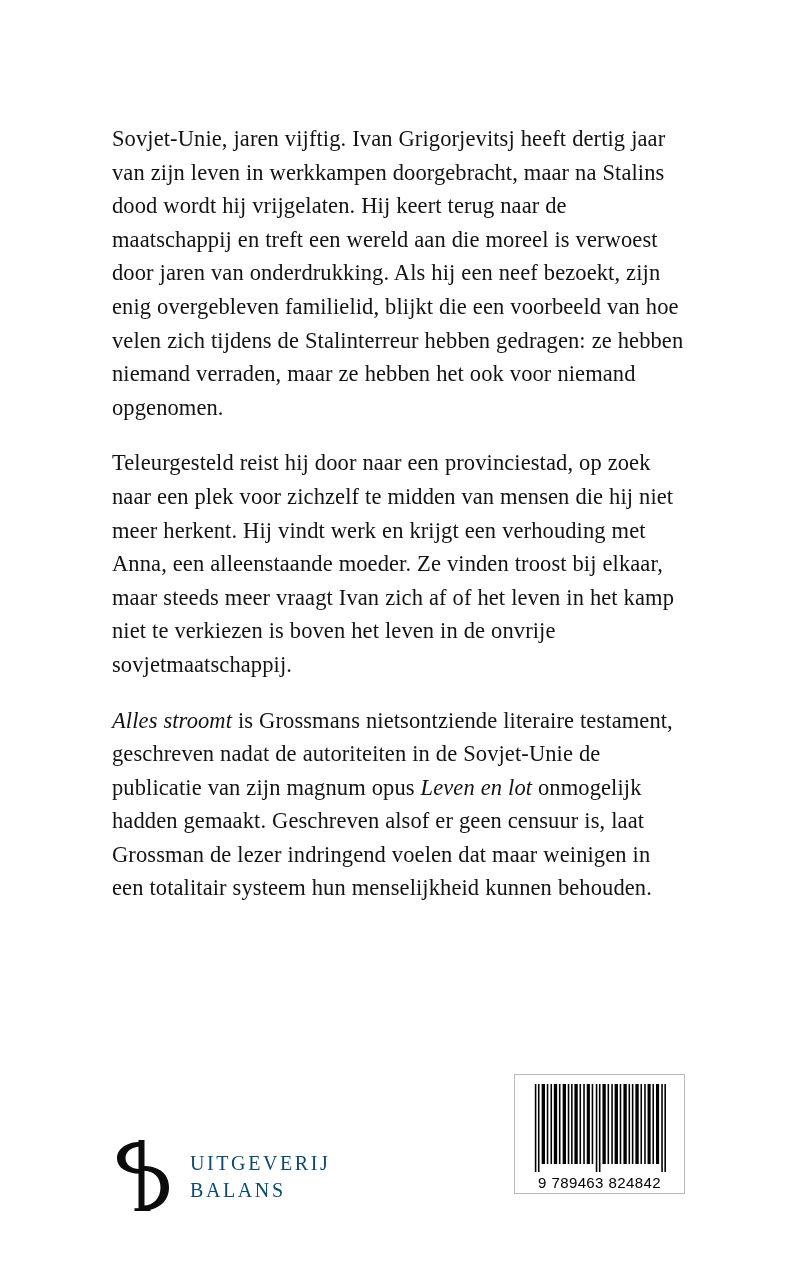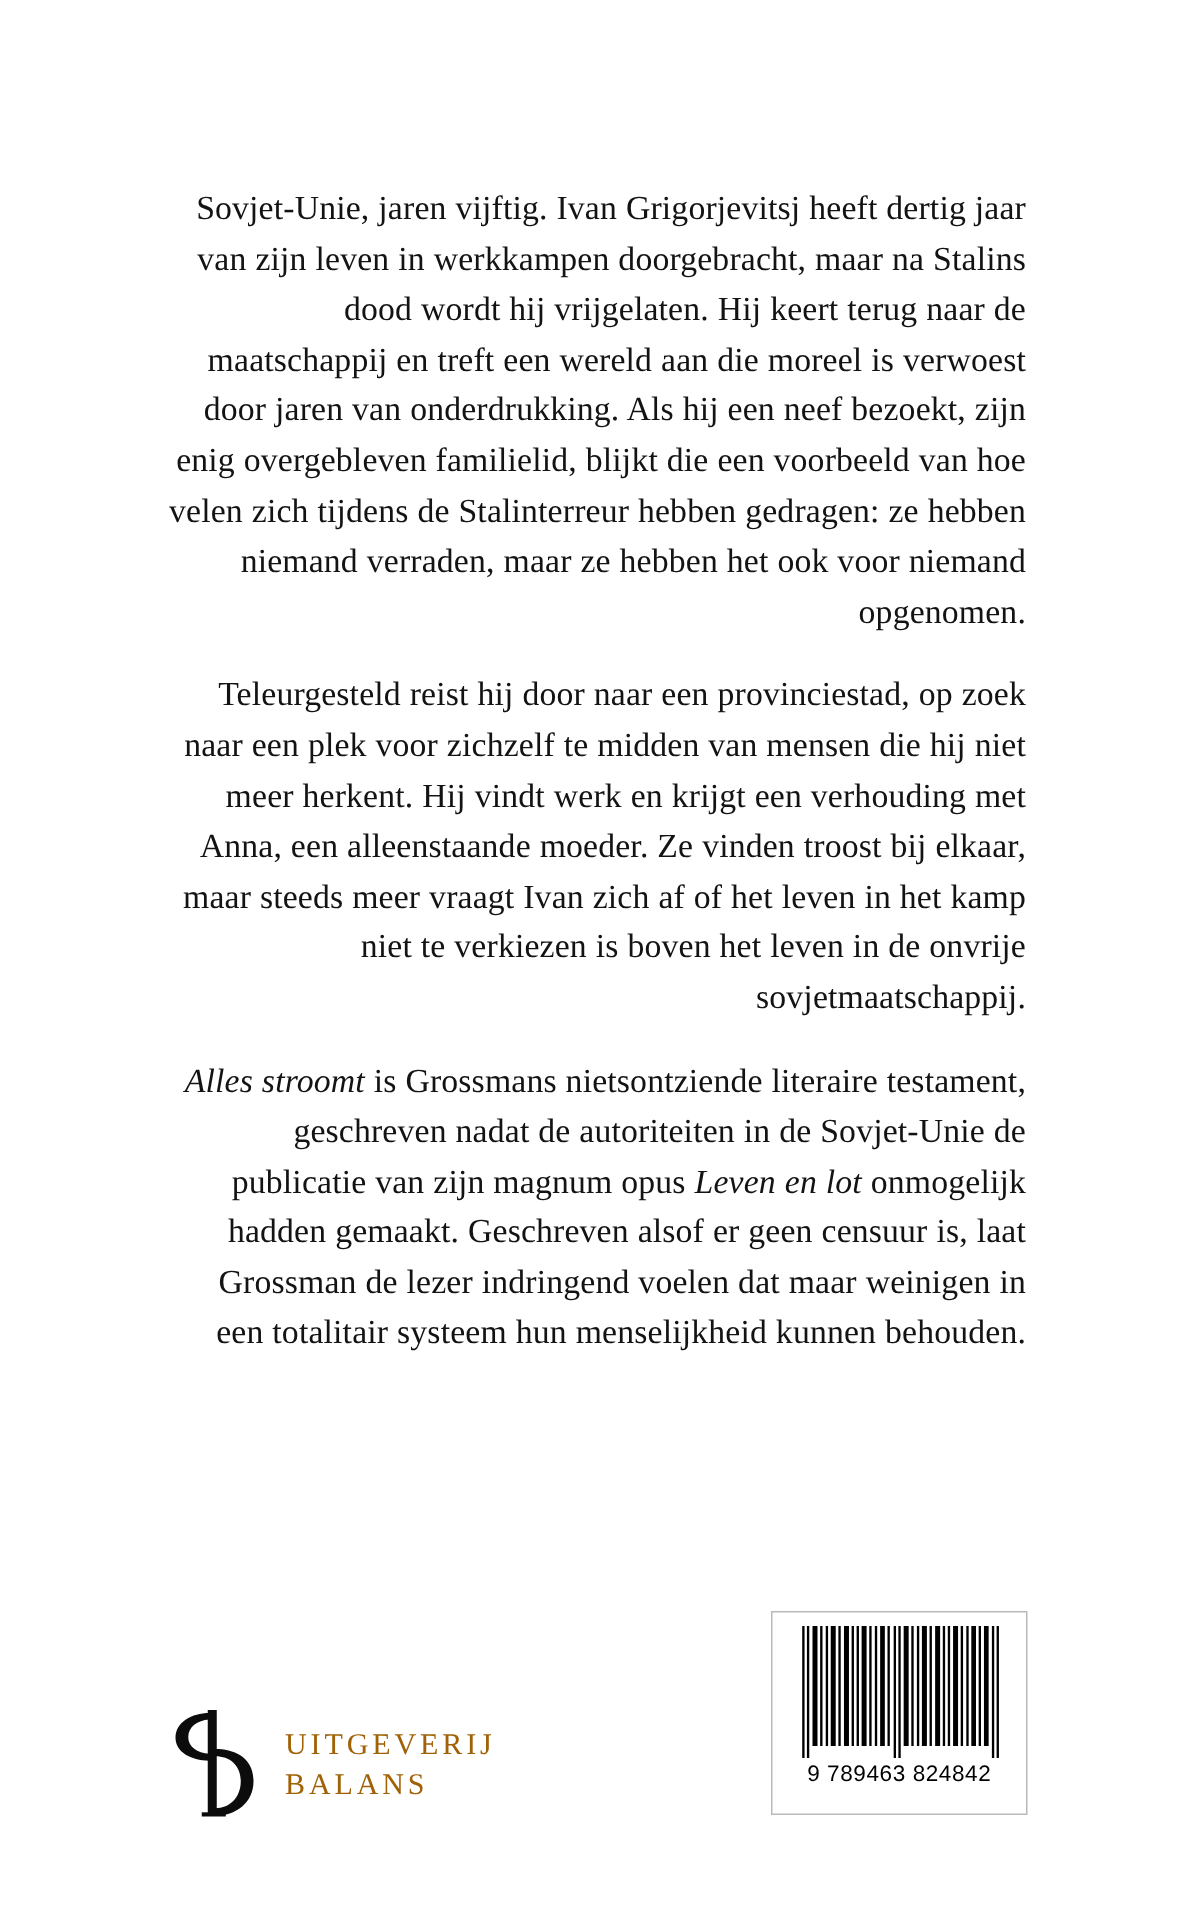--- a/index.html
+++ b/index.html
@@ -27,21 +27,21 @@
     position: absolute;
     left: 112px;
     top: 122px;
     width: 572px;
   }
 
   .blurb p {
     margin: 0 0 22px 0;
     font-size: 22.5px;
     line-height: 33.6px;
-    text-align: right;
+    text-align: left;
     color: #131313;
     letter-spacing: 0.1px;
     word-spacing: 0.2px;
   }
 
   .blurb p:last-child {
     margin-bottom: 0;
   }
 
   .blurb i,
@@ -71,31 +71,31 @@
     flex-direction: column;
     justify-content: center;
     padding-top: 4px;
   }
 
   .logo-wordmark span {
     font-family: "Liberation Serif", "DejaVu Serif", serif;
     font-size: 20px;
     line-height: 27px;
     letter-spacing: 2.6px;
-    color: #a16207;
+    color: #0c4a6e;
     white-space: nowrap;
   }
 
   
   .barcode-panel {
     position: absolute;
     left: 514px;
     top: 1074px;
     width: 171px;
-    height: 136px;
+    height: 120px;
     background: #ffffff;
     border: 1px solid #b9b9b9;
     box-sizing: border-box;
     padding: 9px 10px 6px 10px;
   }
 
   .barcode-bars {
     width: 100%;
     height: 88px;
     display: block;

